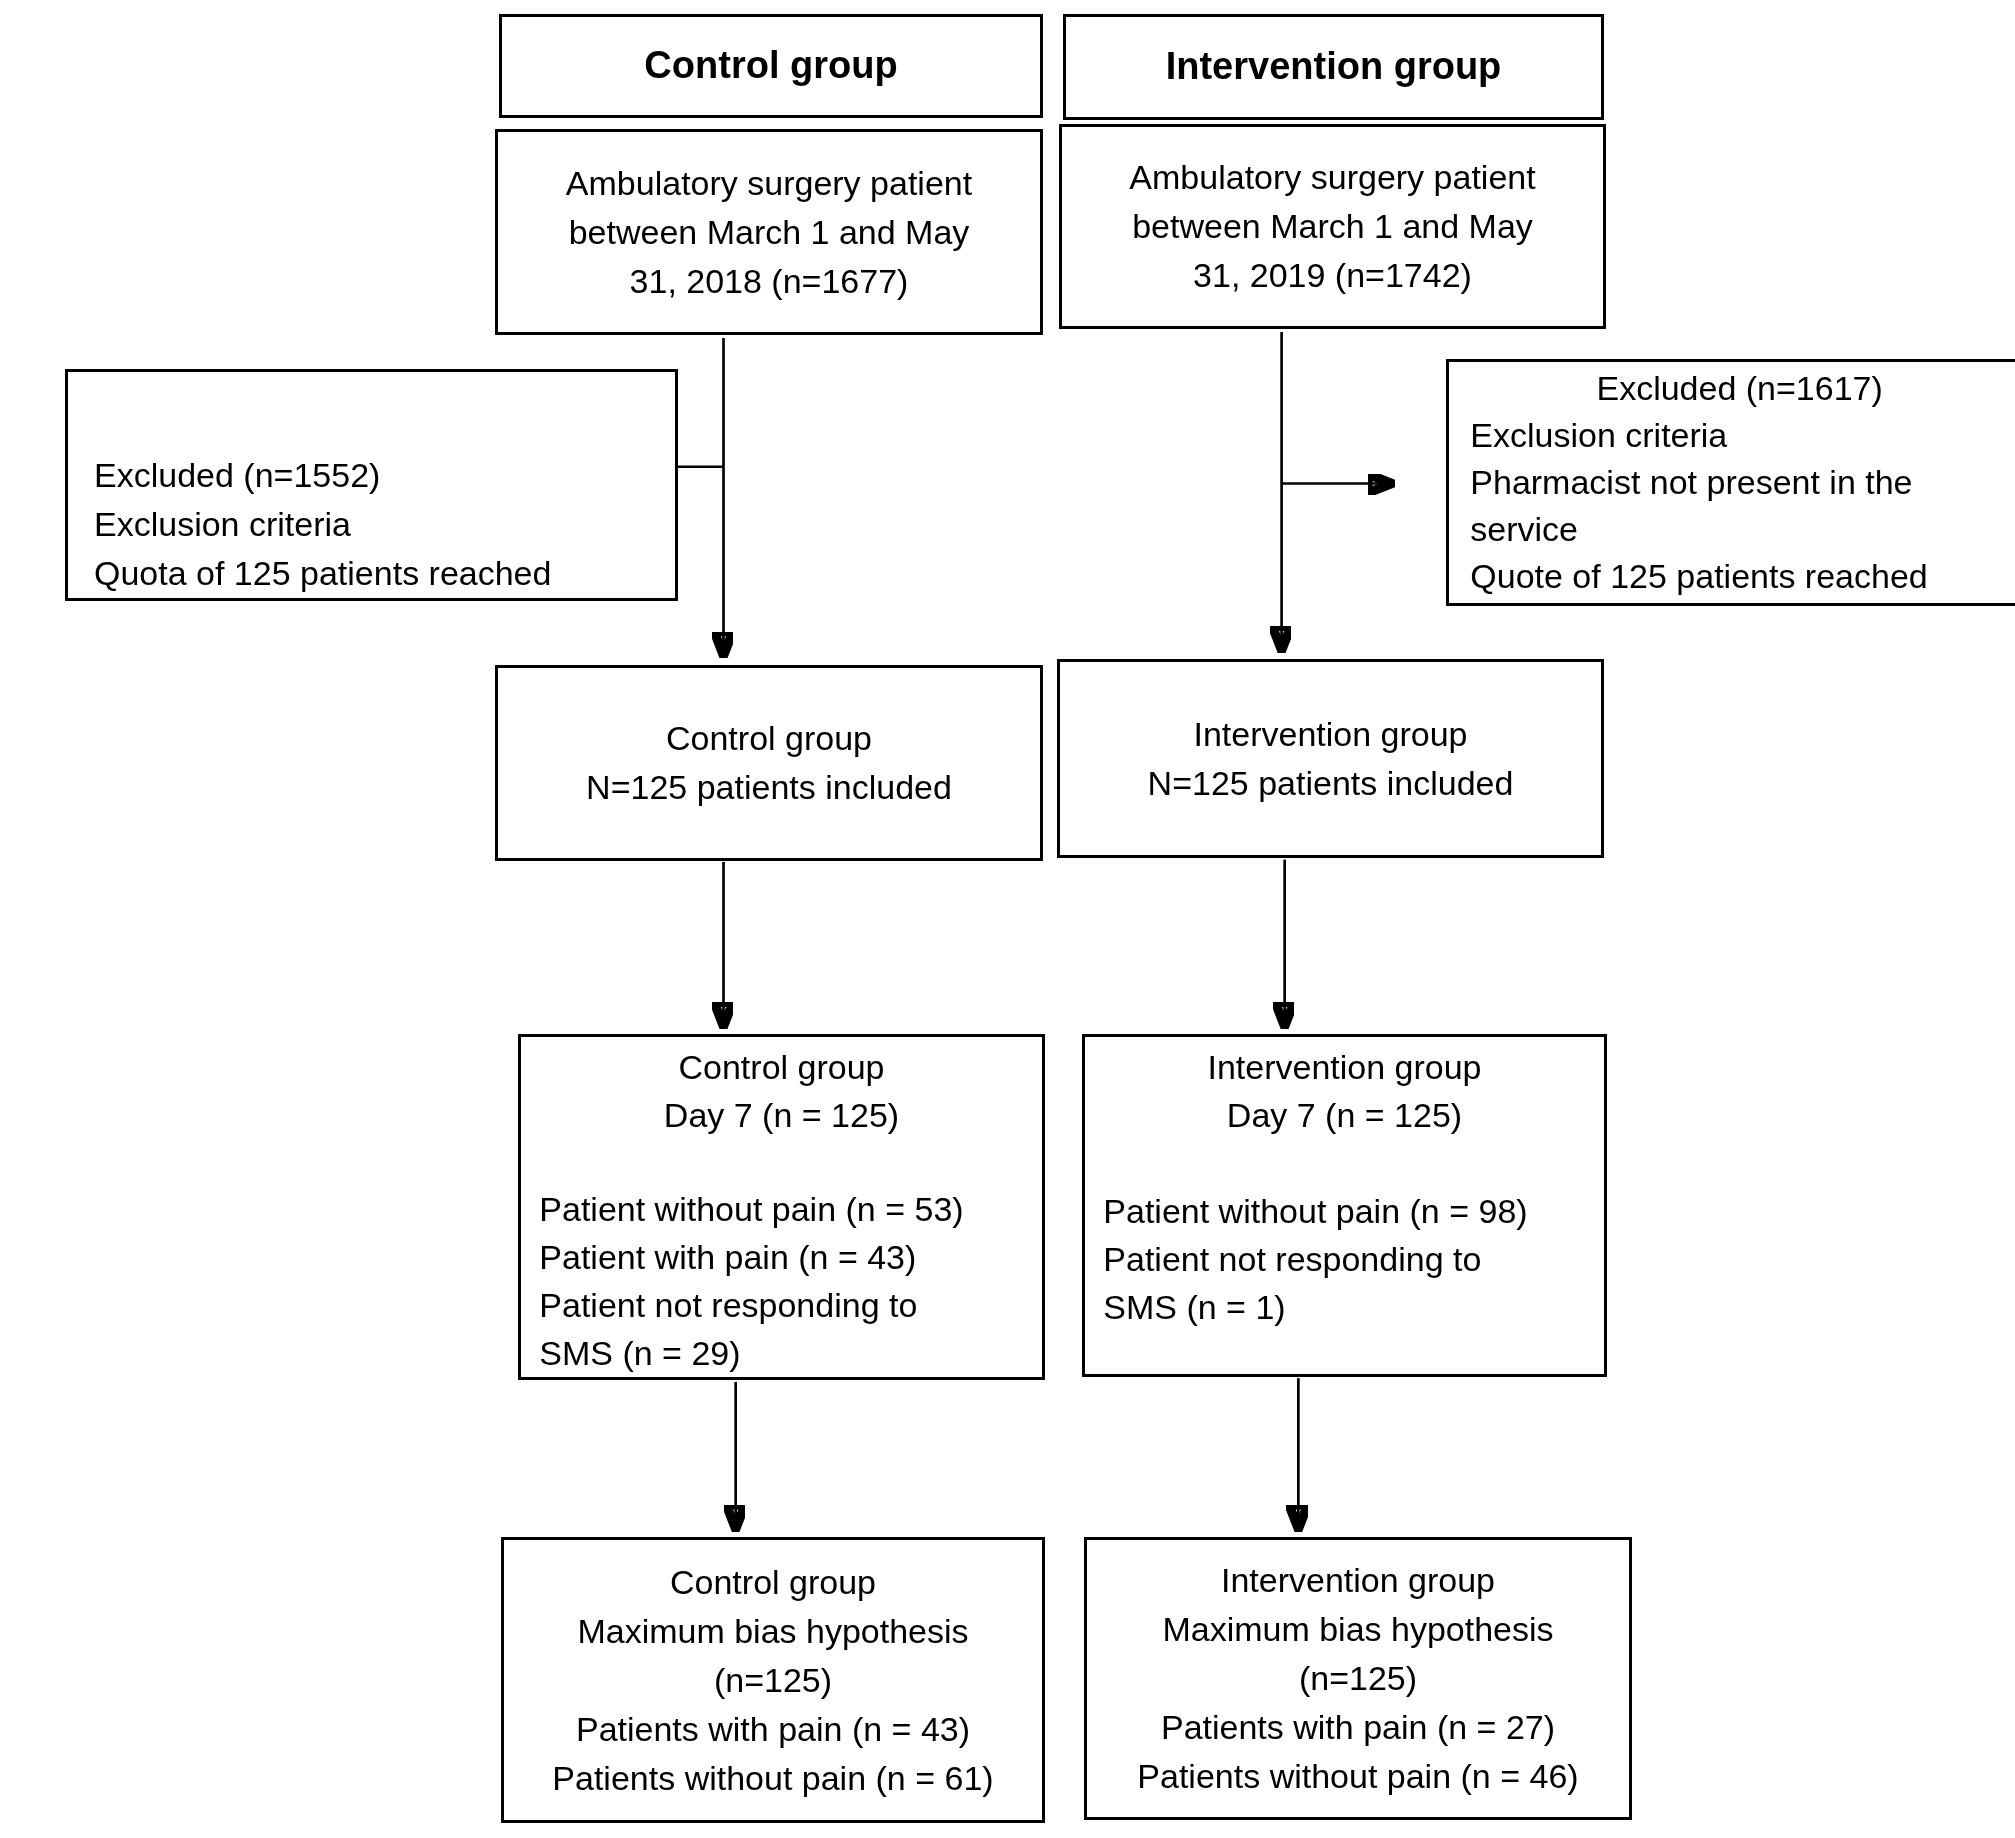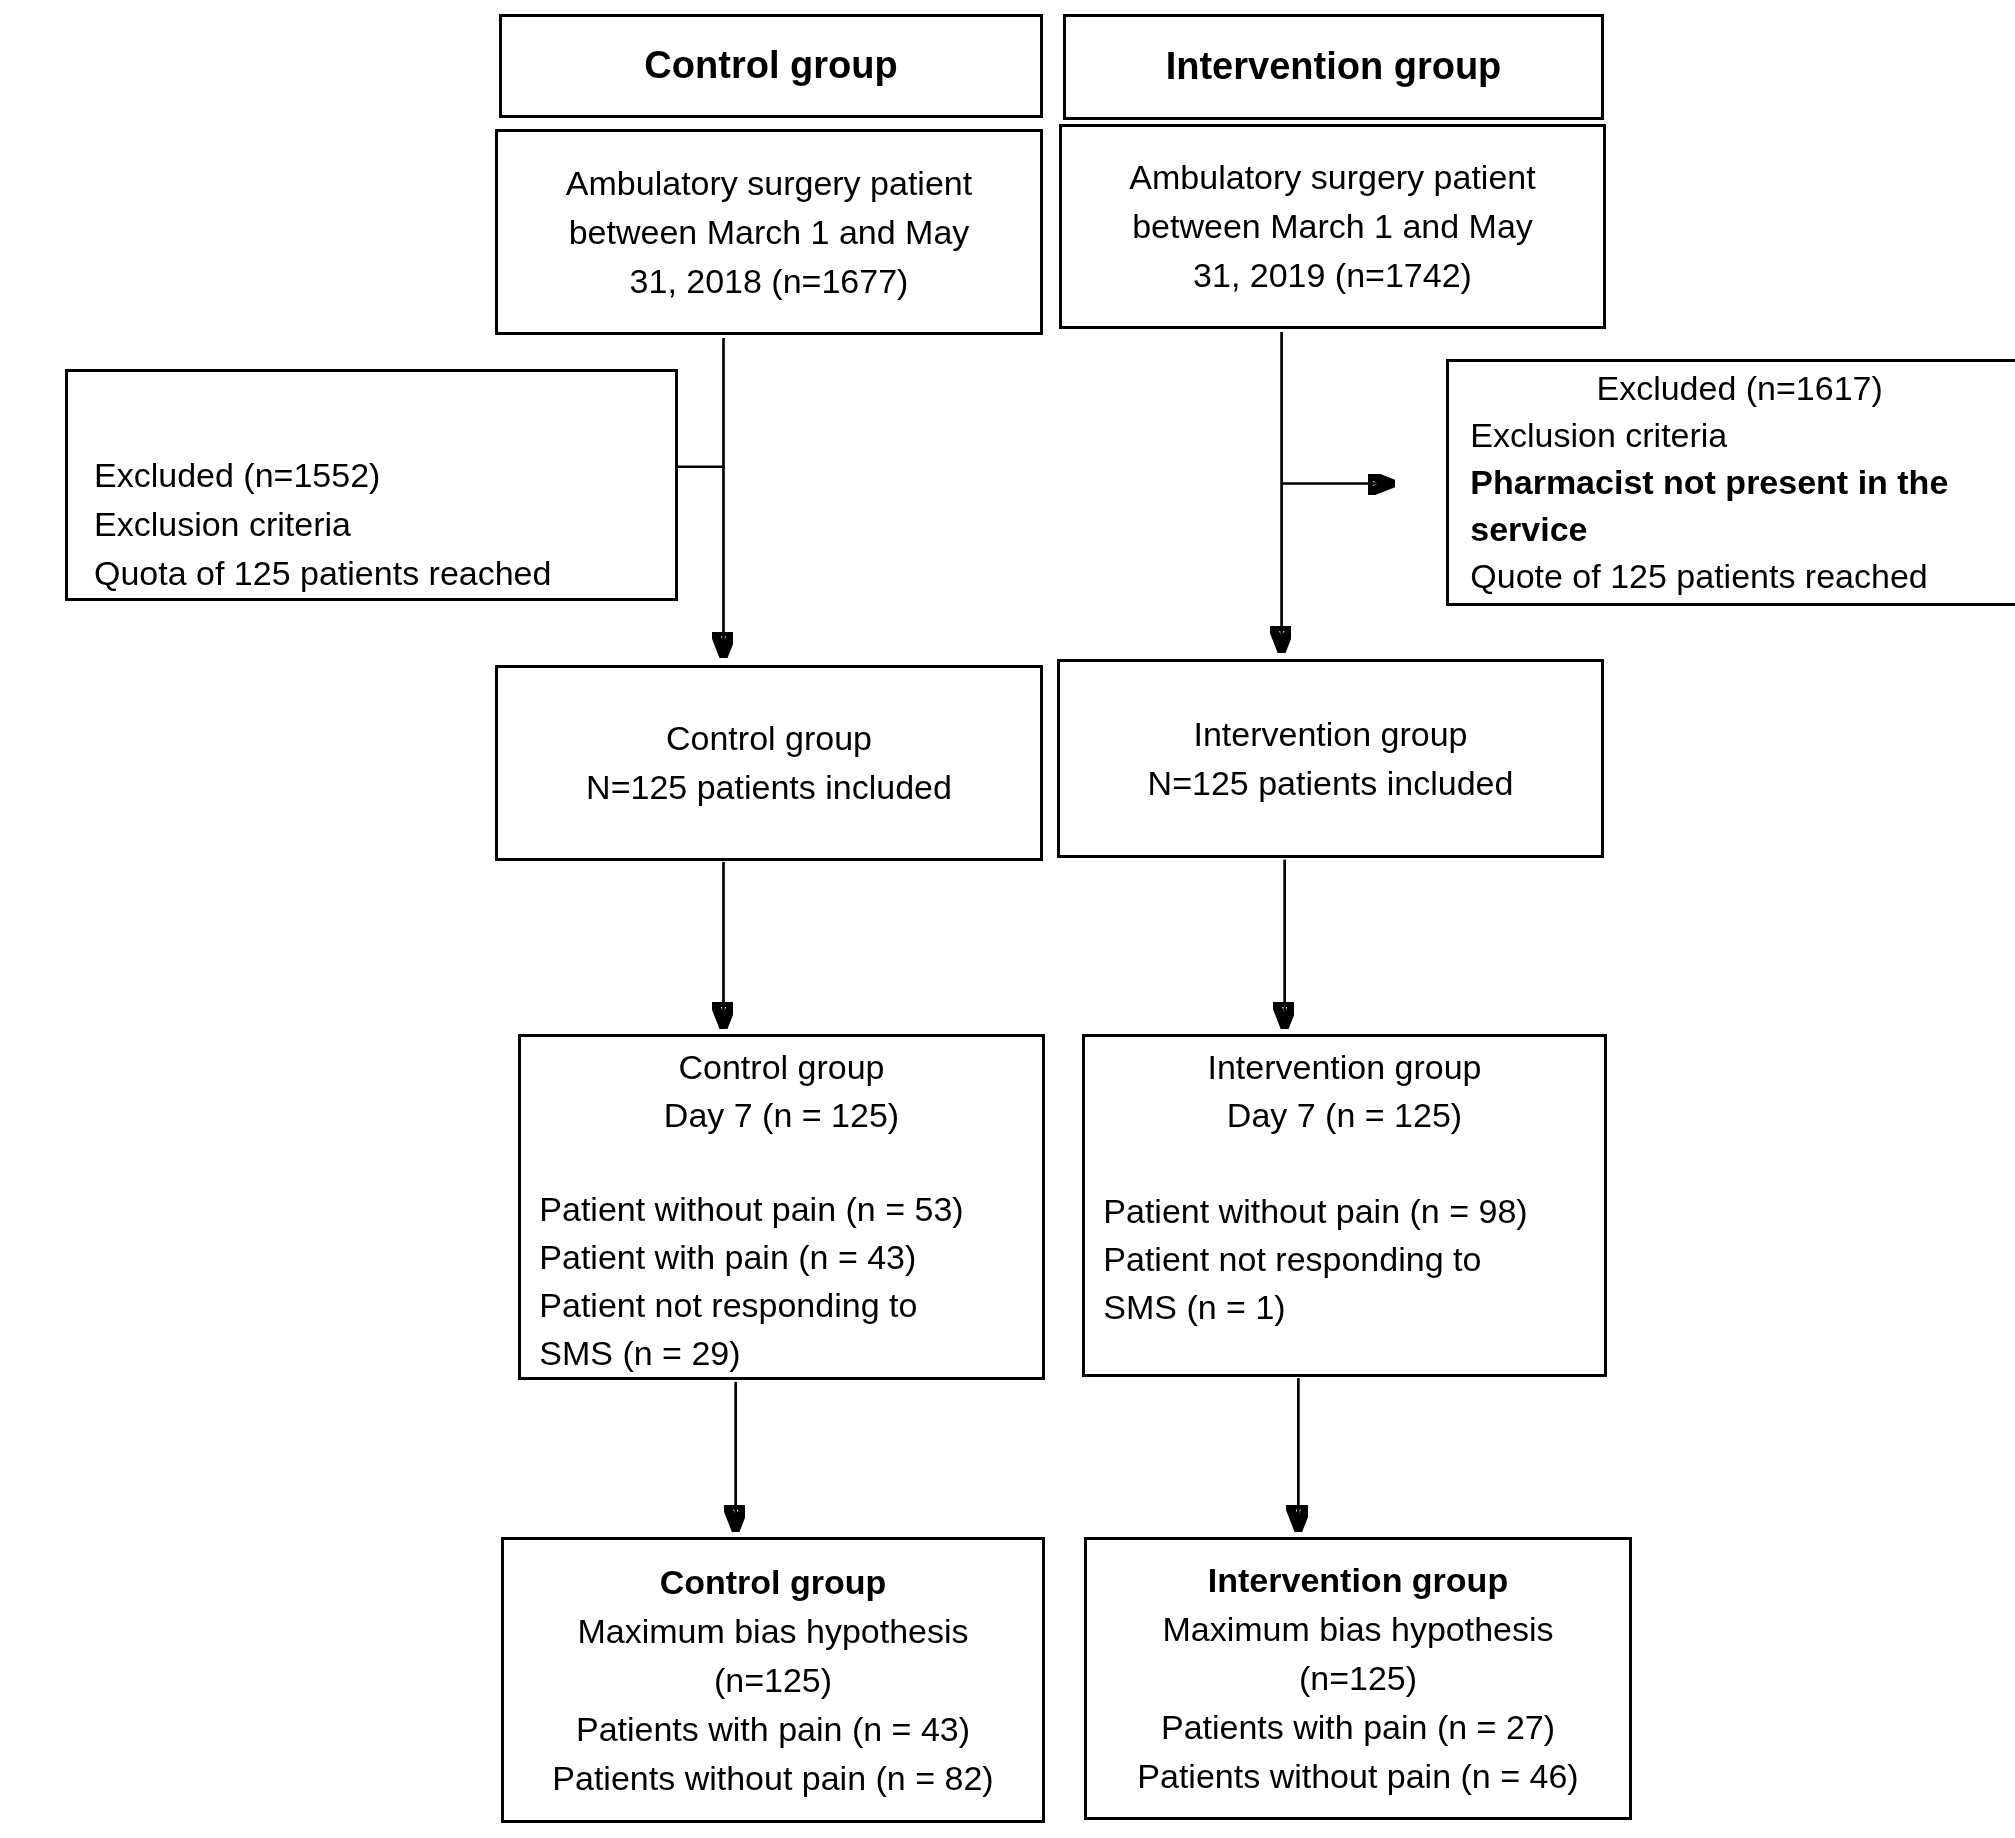--- a/index.html
+++ b/index.html
@@ -25,21 +25,21 @@
     display: flex;
     flex-direction: column;
     justify-content: center;
     font-size: 34px;
     line-height: 49px;
     margin-left: 46px;
   }
   .line { white-space: nowrap; }
   .c { text-align: center; }
   .l { text-align: left; }
-  .b { font-weight: bold; }
+  .b { font-weight: normal; }
   .title-box { font-size: 38px; font-weight: bold; }
   .excl-left { padding-left: 26px; padding-right: 7.6px; justify-content: flex-end; }
   .day7 { line-height: 48px; padding-left: 18.3px; padding-right: 18.3px; }
   .excl-right { line-height: 47px; padding-left: 21.3px; padding-right: 28px; }
   .spacer { height: 48px; }
 </style>
 </head>
 <body>
 
 <div class="stage">
@@ -116,21 +116,21 @@
     <div class="line l">Patient without pain (n = 98)</div>
     <div class="line l">Patient not responding to</div>
     <div class="line l">SMS (n = 1)</div>
   </div>
 
   <div class="box" style="left:455px; top:1537px; width:544px; height:286px;">
     <div class="line c b">Control group</div>
     <div class="line c">Maximum bias hypothesis</div>
     <div class="line c">(n=125)</div>
     <div class="line c">Patients with pain (n = 43)</div>
-    <div class="line c">Patients without pain (n = 82)</div>
+    <div class="line c">Patients without pain (n = 61)</div>
   </div>
   <div class="box" style="left:1038px; top:1537px; width:548px; height:283px;">
     <div class="line c b">Intervention group</div>
     <div class="line c">Maximum bias hypothesis</div>
     <div class="line c">(n=125)</div>
     <div class="line c">Patients with pain (n = 27)</div>
     <div class="line c">Patients without pain (n = 46)</div>
   </div>
 
 </div>

